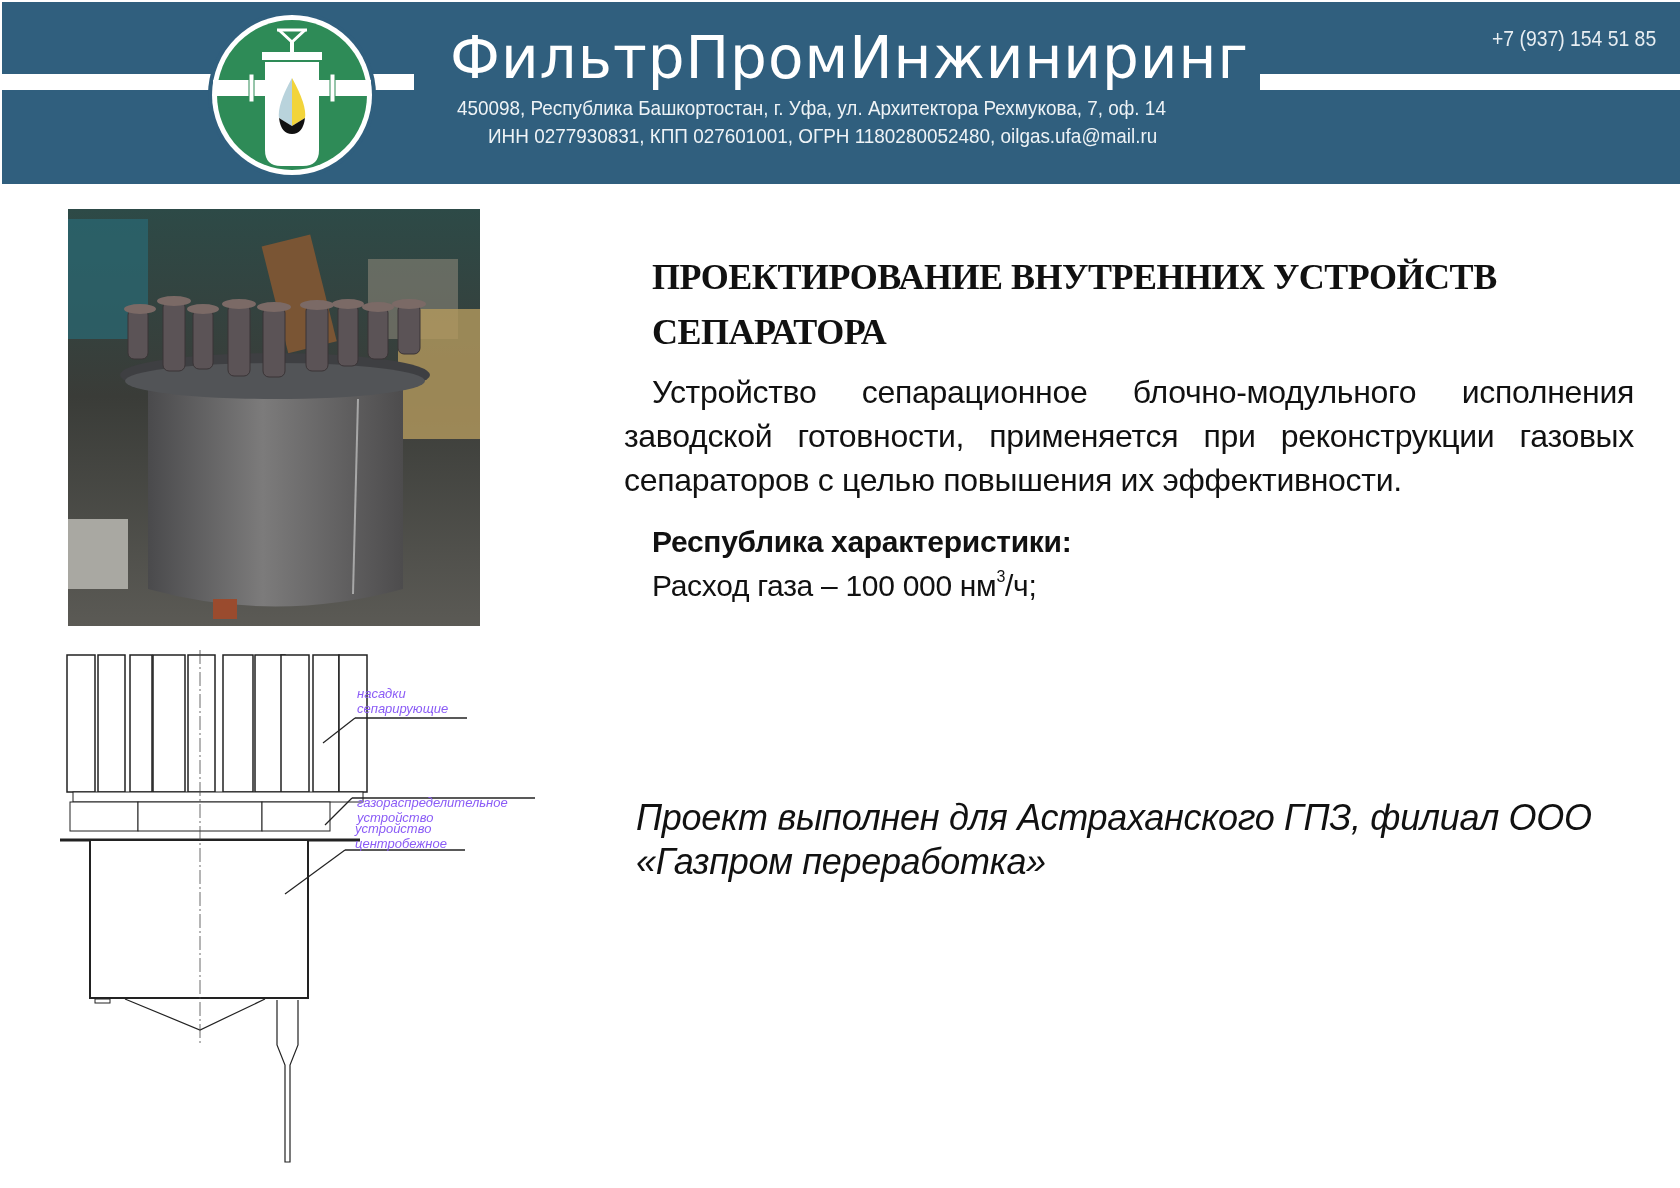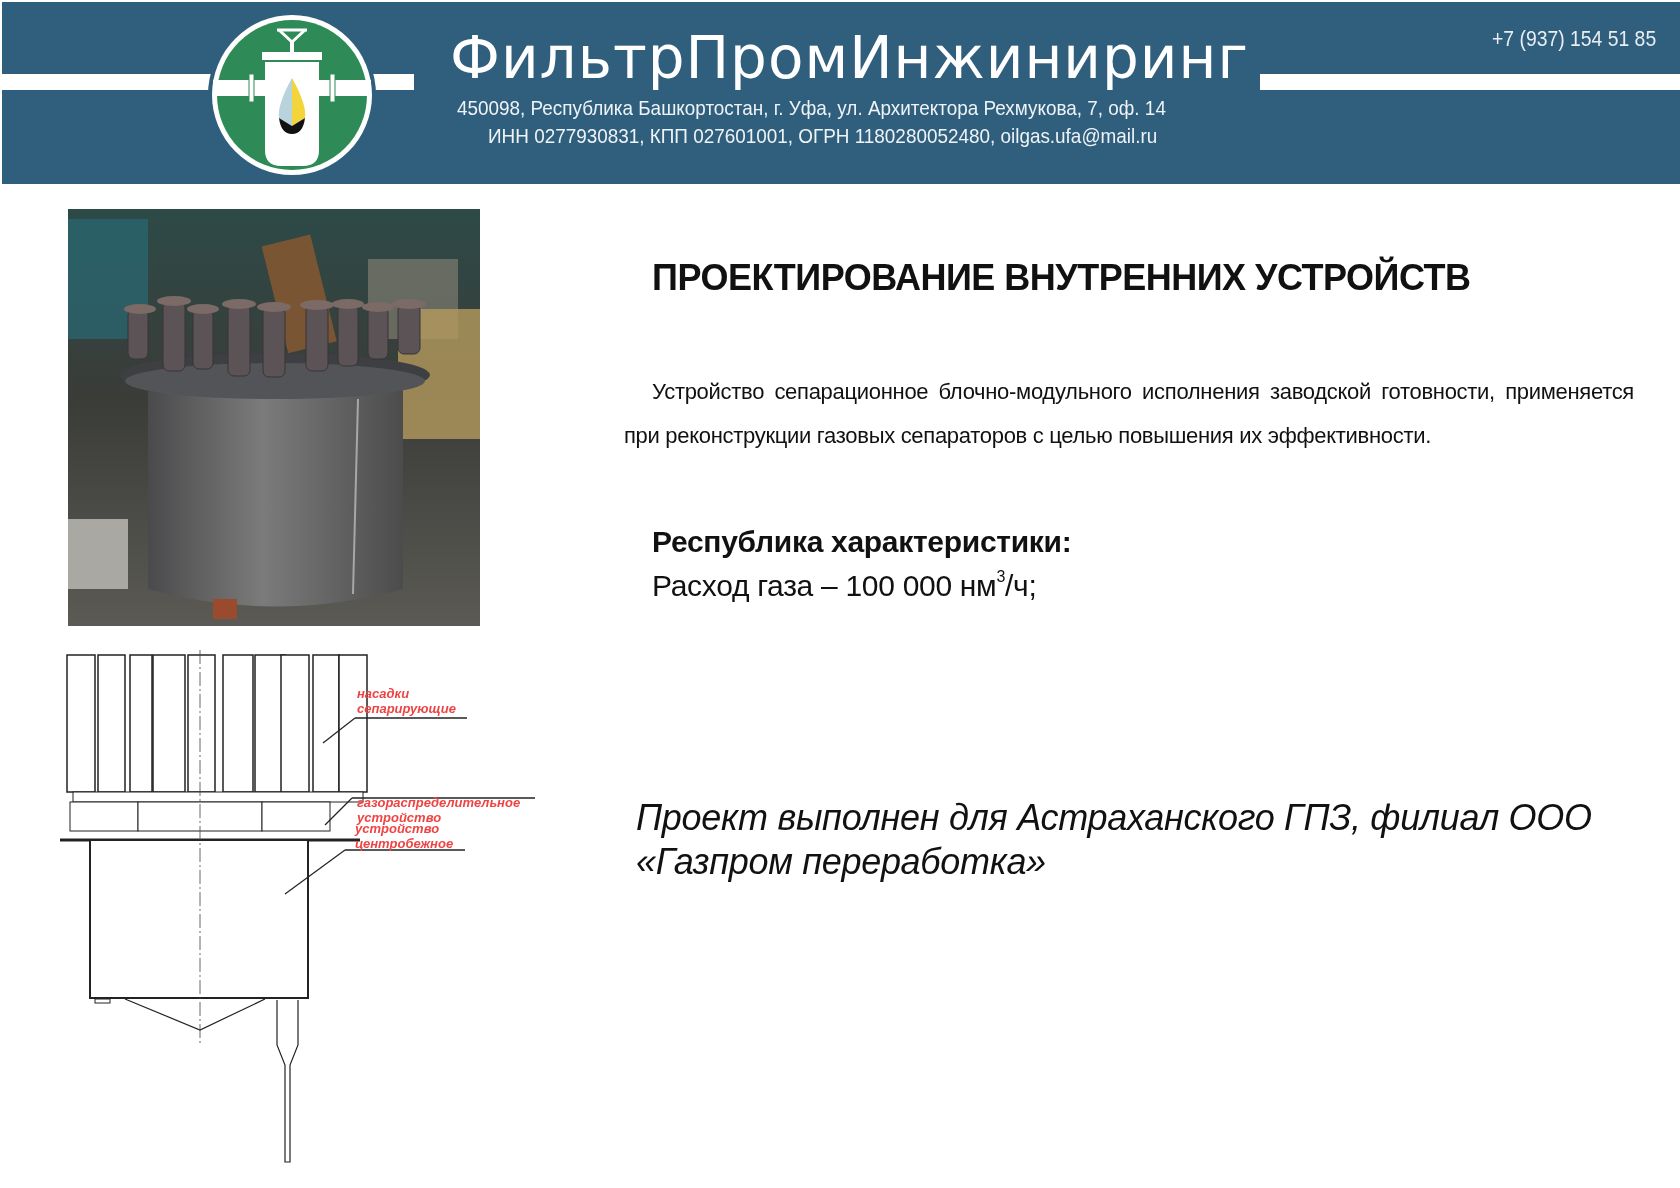--- a/index.html
+++ b/index.html
@@ -12,25 +12,25 @@
   .logo { position:absolute; left:205px; top:8px; width:170px; height:170px; }
   .brand { position:absolute; left:448px; top:22px; font-size:58px; color:#ffffff; letter-spacing:1px;
            font-family:"DejaVu Sans", sans-serif; font-weight:normal; white-space:nowrap; }
   .addr { position:absolute; left:455px; top:94px; font-size:21px; color:#eef3f6; white-space:nowrap;
           font-family:"Liberation Sans", sans-serif; transform:scaleX(0.9); transform-origin:left; }
   .addr.l2 { left:486px; top:122px; }
   .phone { position:absolute; left:1490px; top:24px; font-size:22px; color:#e8eef2; white-space:nowrap;
            transform:scaleX(0.88); transform-origin:left; }
   .photo { position:absolute; left:68px; top:209px; width:412px; height:417px; }
   .drawing { position:absolute; left:55px; top:650px; width:500px; height:520px; }
-  .dlabel { position:absolute; font-style:italic; font-weight:bold; font-size:13px; color:#ef4444;
+  .dlabel { position:absolute; font-style:italic; font-weight:normal; font-size:13px; color:#8b5cf6;
             font-family:"Liberation Sans", sans-serif; line-height:15px; }
   .title { position:absolute; left:652px; top:250px; font-size:36px; font-weight:bold; line-height:55px;
-           font-family:Liberation Sans, sans-serif; letter-spacing:-0.5px; width:950px; }
-  .para { position:absolute; left:624px; top:370px; width:1010px; font-size:22px; line-height:44px;
+           font-family:Liberation Serif, serif; letter-spacing:-0.5px; width:950px; }
+  .para { position:absolute; left:624px; top:370px; width:1010px; font-size:32px; line-height:44px;
           font-family:"Liberation Sans", sans-serif; letter-spacing:-0.3px; text-align:justify; }
   .para .indent { display:inline-block; width:28px; }
   .specs { position:absolute; left:652px; top:520px; font-size:30px; line-height:44px;
            font-family:"Liberation Sans", sans-serif; letter-spacing:-0.3px; }
   .specs .h { font-weight:bold; }
   .specs sup { font-size:16px; vertical-align:14px; line-height:0; }
   .note { position:absolute; left:636px; top:796px; width:990px; font-size:36px; line-height:44px;
           font-style:italic; font-family:"Liberation Sans", sans-serif; letter-spacing:-0.3px; }
 </style>
 </head>
@@ -159,20 +159,21 @@
   <span style="white-space:pre-line;">газораспределительное
 устройство</span>
 </div>
 <div class="dlabel" style="left:355px; top:821px;">
   <span style="white-space:pre-line;">устройство
 центробежное</span>
 </div>
 
 <div class="title">
   <div>ПРОЕКТИРОВАНИЕ ВНУТРЕННИХ УСТРОЙСТВ</div>
+  <div>СЕПАРАТОРА</div>
 </div>
 
 <div class="para">
   <span class="indent"></span><span>Устройство сепарационное блочно-модульного исполнения заводской готовности, применяется при реконструкции газовых сепараторов с целью повышения их эффективности.</span>
 </div>
 
 <div class="specs">
   <div class="h">Республика характеристики:</div>
   <div><span>Расход газа – 100 000 нм</span><sup>3</sup><span>/ч;</span></div>
 </div>

